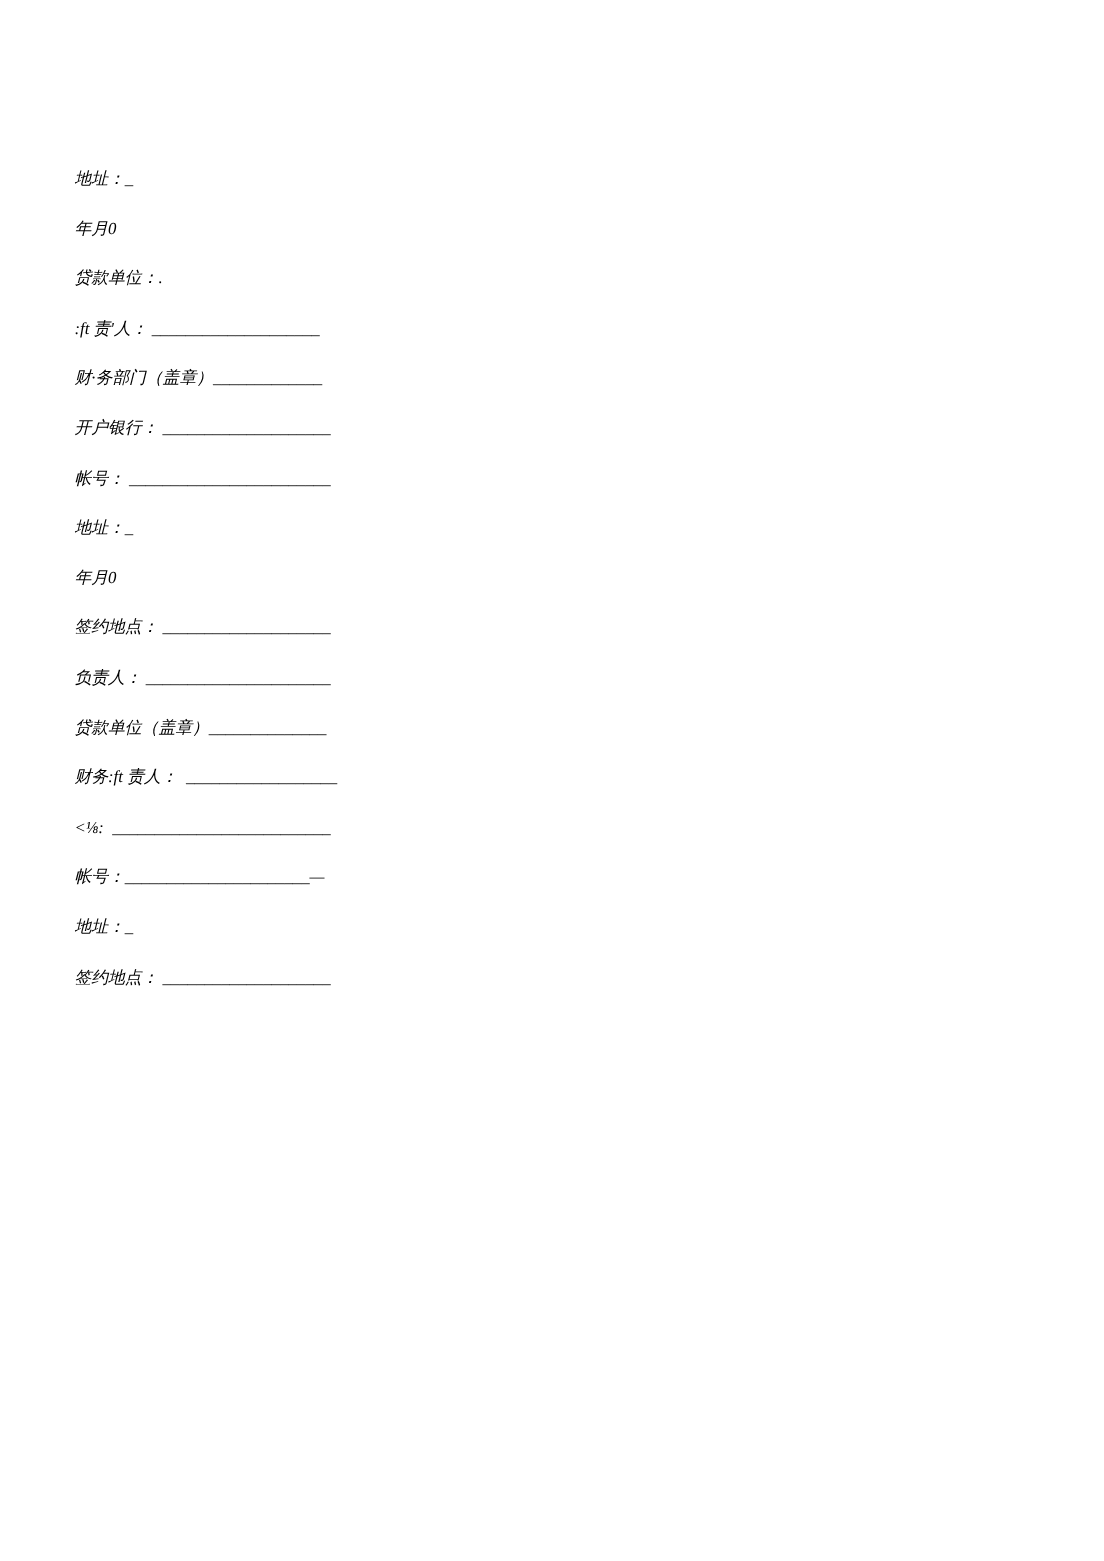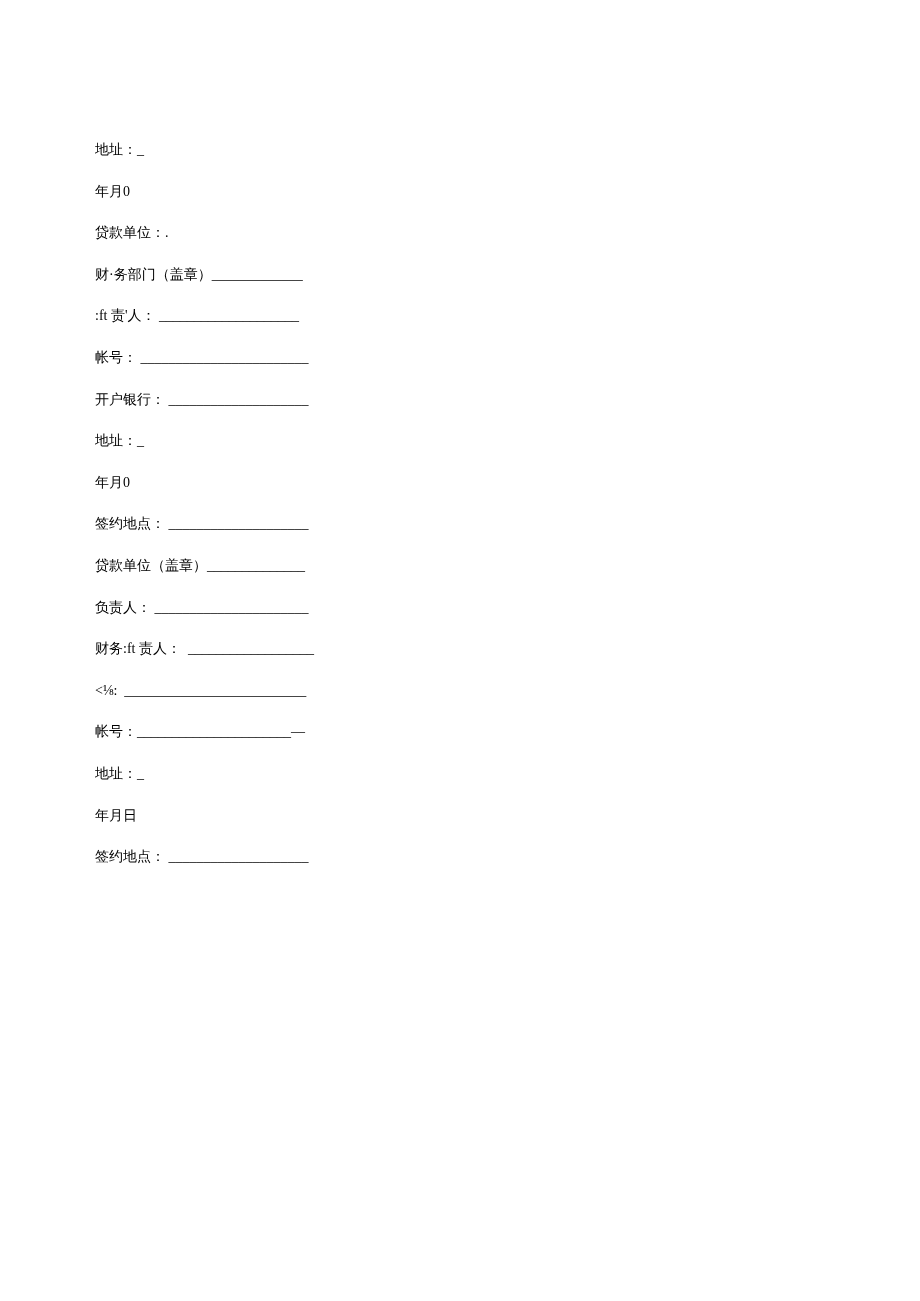--- a/index.html
+++ b/index.html
@@ -6,44 +6,44 @@
       margin: 0;
       padding: 0;
       background: #ffffff;
       font-family: "SimSun", "宋体", serif;
       font-size: 14px;
       color: #000000;
       width: 920px;
       height: 1301px;
     }
     .page {
-      padding: 140px 0 0 95px;
+      padding: 140px 0 0 62px;
       width: 700px;
+      font-style: italic;
     }
     .line {
       margin-bottom: 22px;
       line-height: 1.4;
       white-space: pre;
     }
   </style>
 </head>
 <body>
 
 <div class="page">
   <div class="line">地址：_</div>
   <div class="line">年月0</div>
   <div class="line">贷款单位：.</div>
+  <div class="line">:ft 责'人： ____________________</div>
   <div class="line">财·务部门（盖章）_____________</div>
-  <div class="line">:ft 责'人： ____________________</div>
+  <div class="line">开户银行： ____________________</div>
   <div class="line">帐号： ________________________</div>
-  <div class="line">开户银行： ____________________</div>
   <div class="line">地址：_</div>
   <div class="line">年月0</div>
   <div class="line">签约地点： ____________________</div>
+  <div class="line">负责人： ______________________</div>
   <div class="line">贷款单位（盖章）______________</div>
-  <div class="line">负责人： ______________________</div>
   <div class="line">财务:ft 责人：  __________________</div>
   <div class="line">&lt;⅛:  __________________________</div>
   <div class="line">帐号：______________________—</div>
   <div class="line">地址：_</div>
-  <div class="line">年月日</div>
   <div class="line">签约地点： ____________________</div>
 </div>
 
 </body></html>

